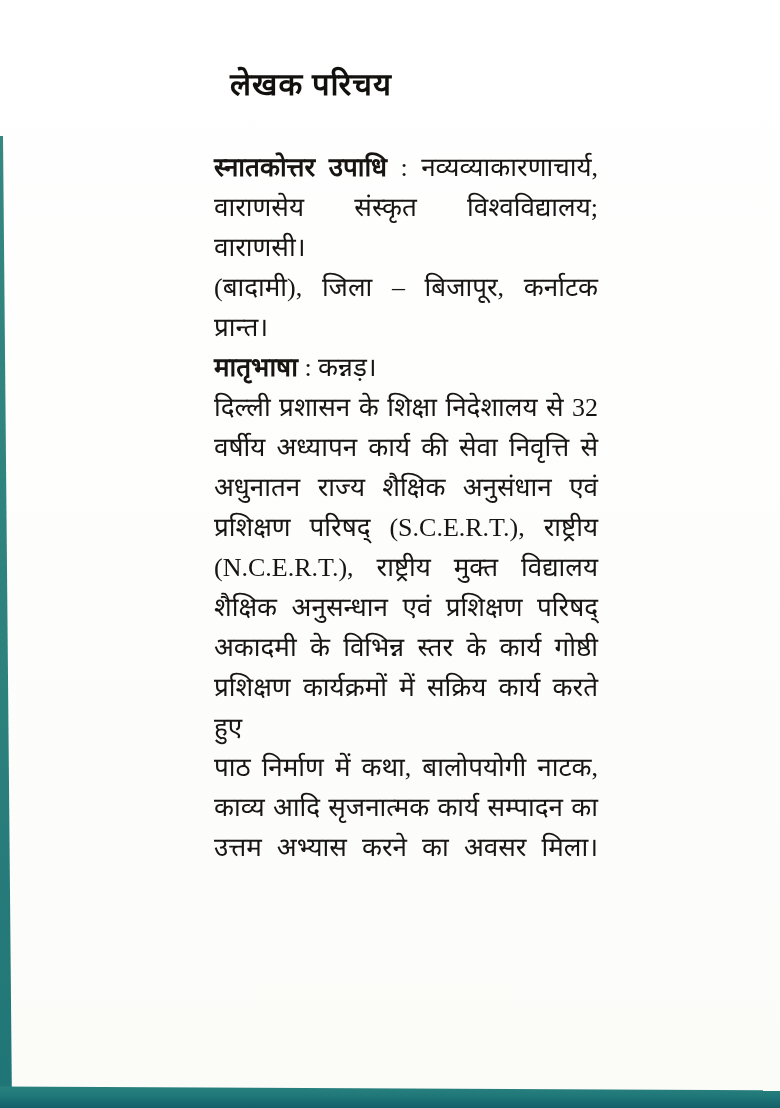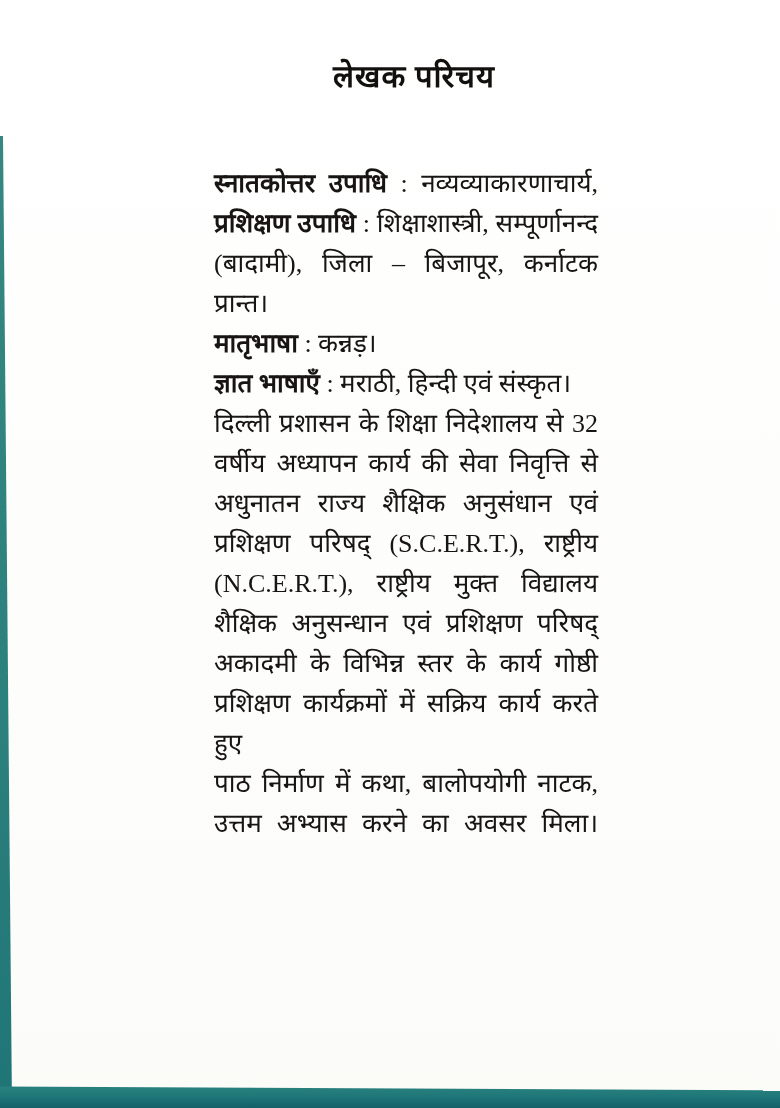--- a/index.html
+++ b/index.html
@@ -14,36 +14,34 @@
     overflow: hidden;
     background: linear-gradient(180deg, #ffffff 0%, #fdfdfc 55%, #fbfbf8 100%);
     font-family: "Liberation Serif", "DejaVu Serif", serif;
     color: #161310;
   }
   .title {
     position: absolute;
     top: 46px;
     left: 214px;
     width: 384px;
-    margin: 8px;
-    text-align: center;
+    margin: 16px;
     font-size: 31px;
     font-weight: 700;
     letter-spacing: 1px;
     color: #12100d;
   }
   .body-text {
     position: absolute;
     top: 148px;
     left: 214px;
     width: 384px;
     font-size: 26px;
     line-height: 40px;
     color: #171411;
-    margin-top: 16px;
   }
   .line {
     white-space: normal;
     text-align: left;
   }
   .line.just {
     text-align: justify;
     text-align-last: justify;
   }
   .line b {
@@ -70,30 +68,30 @@
     clip-path: polygon(0 10%, 100% 26%, 100% 100%, 0 100%);
   }
 </style>
 </head>
 <body>
 
 <div class="page">
   <h1 class="title">लेखक परिचय</h1>
   <div class="body-text">
       <div class="line just"><b>स्नातकोत्तर उपाधि</b> : नव्यव्याकारणाचार्य,</div>
-      <div class="line just"><b>प्रशिक्षण उपाधि</b> : शिक्षाशास्त्री, सम्पूर्णानन्द</div>
+      <div class="line just">वाराणसेय संस्कृत विश्वविद्यालय; वाराणसी।</div>
       <div class="line just">(बादामी), जिला – बिजापूर, कर्नाटक प्रान्त।</div>
       <div class="line"><b>मातृभाषा</b> : कन्नड़।</div>
-      <div class="line"><b>ज्ञात भाषाएँ</b> : मराठी, हिन्दी एवं संस्कृत।</div>
       <div class="line just">दिल्ली प्रशासन के शिक्षा निदेशालय से 32</div>
       <div class="line just">वर्षीय अध्यापन कार्य की सेवा निवृत्ति से</div>
       <div class="line just">अधुनातन राज्य शैक्षिक अनुसंधान एवं</div>
       <div class="line just">प्रशिक्षण परिषद् (S.C.E.R.T.), राष्ट्रीय</div>
       <div class="line just">(N.C.E.R.T.), राष्ट्रीय मुक्त विद्यालय</div>
       <div class="line just">शैक्षिक अनुसन्धान एवं प्रशिक्षण परिषद्</div>
       <div class="line just">अकादमी के विभिन्न स्तर के कार्य गोष्ठी</div>
       <div class="line just">प्रशिक्षण कार्यक्रमों में सक्रिय कार्य करते हुए</div>
       <div class="line just">पाठ निर्माण में कथा, बालोपयोगी नाटक,</div>
+      <div class="line just">काव्य आदि सृजनात्मक कार्य सम्पादन का</div>
       <div class="line just">उत्तम अभ्यास करने का अवसर मिला।</div>
     </div>
   <div class="edge-left"></div>
   <div class="edge-bottom"></div>
 </div>
 
 </body></html>

